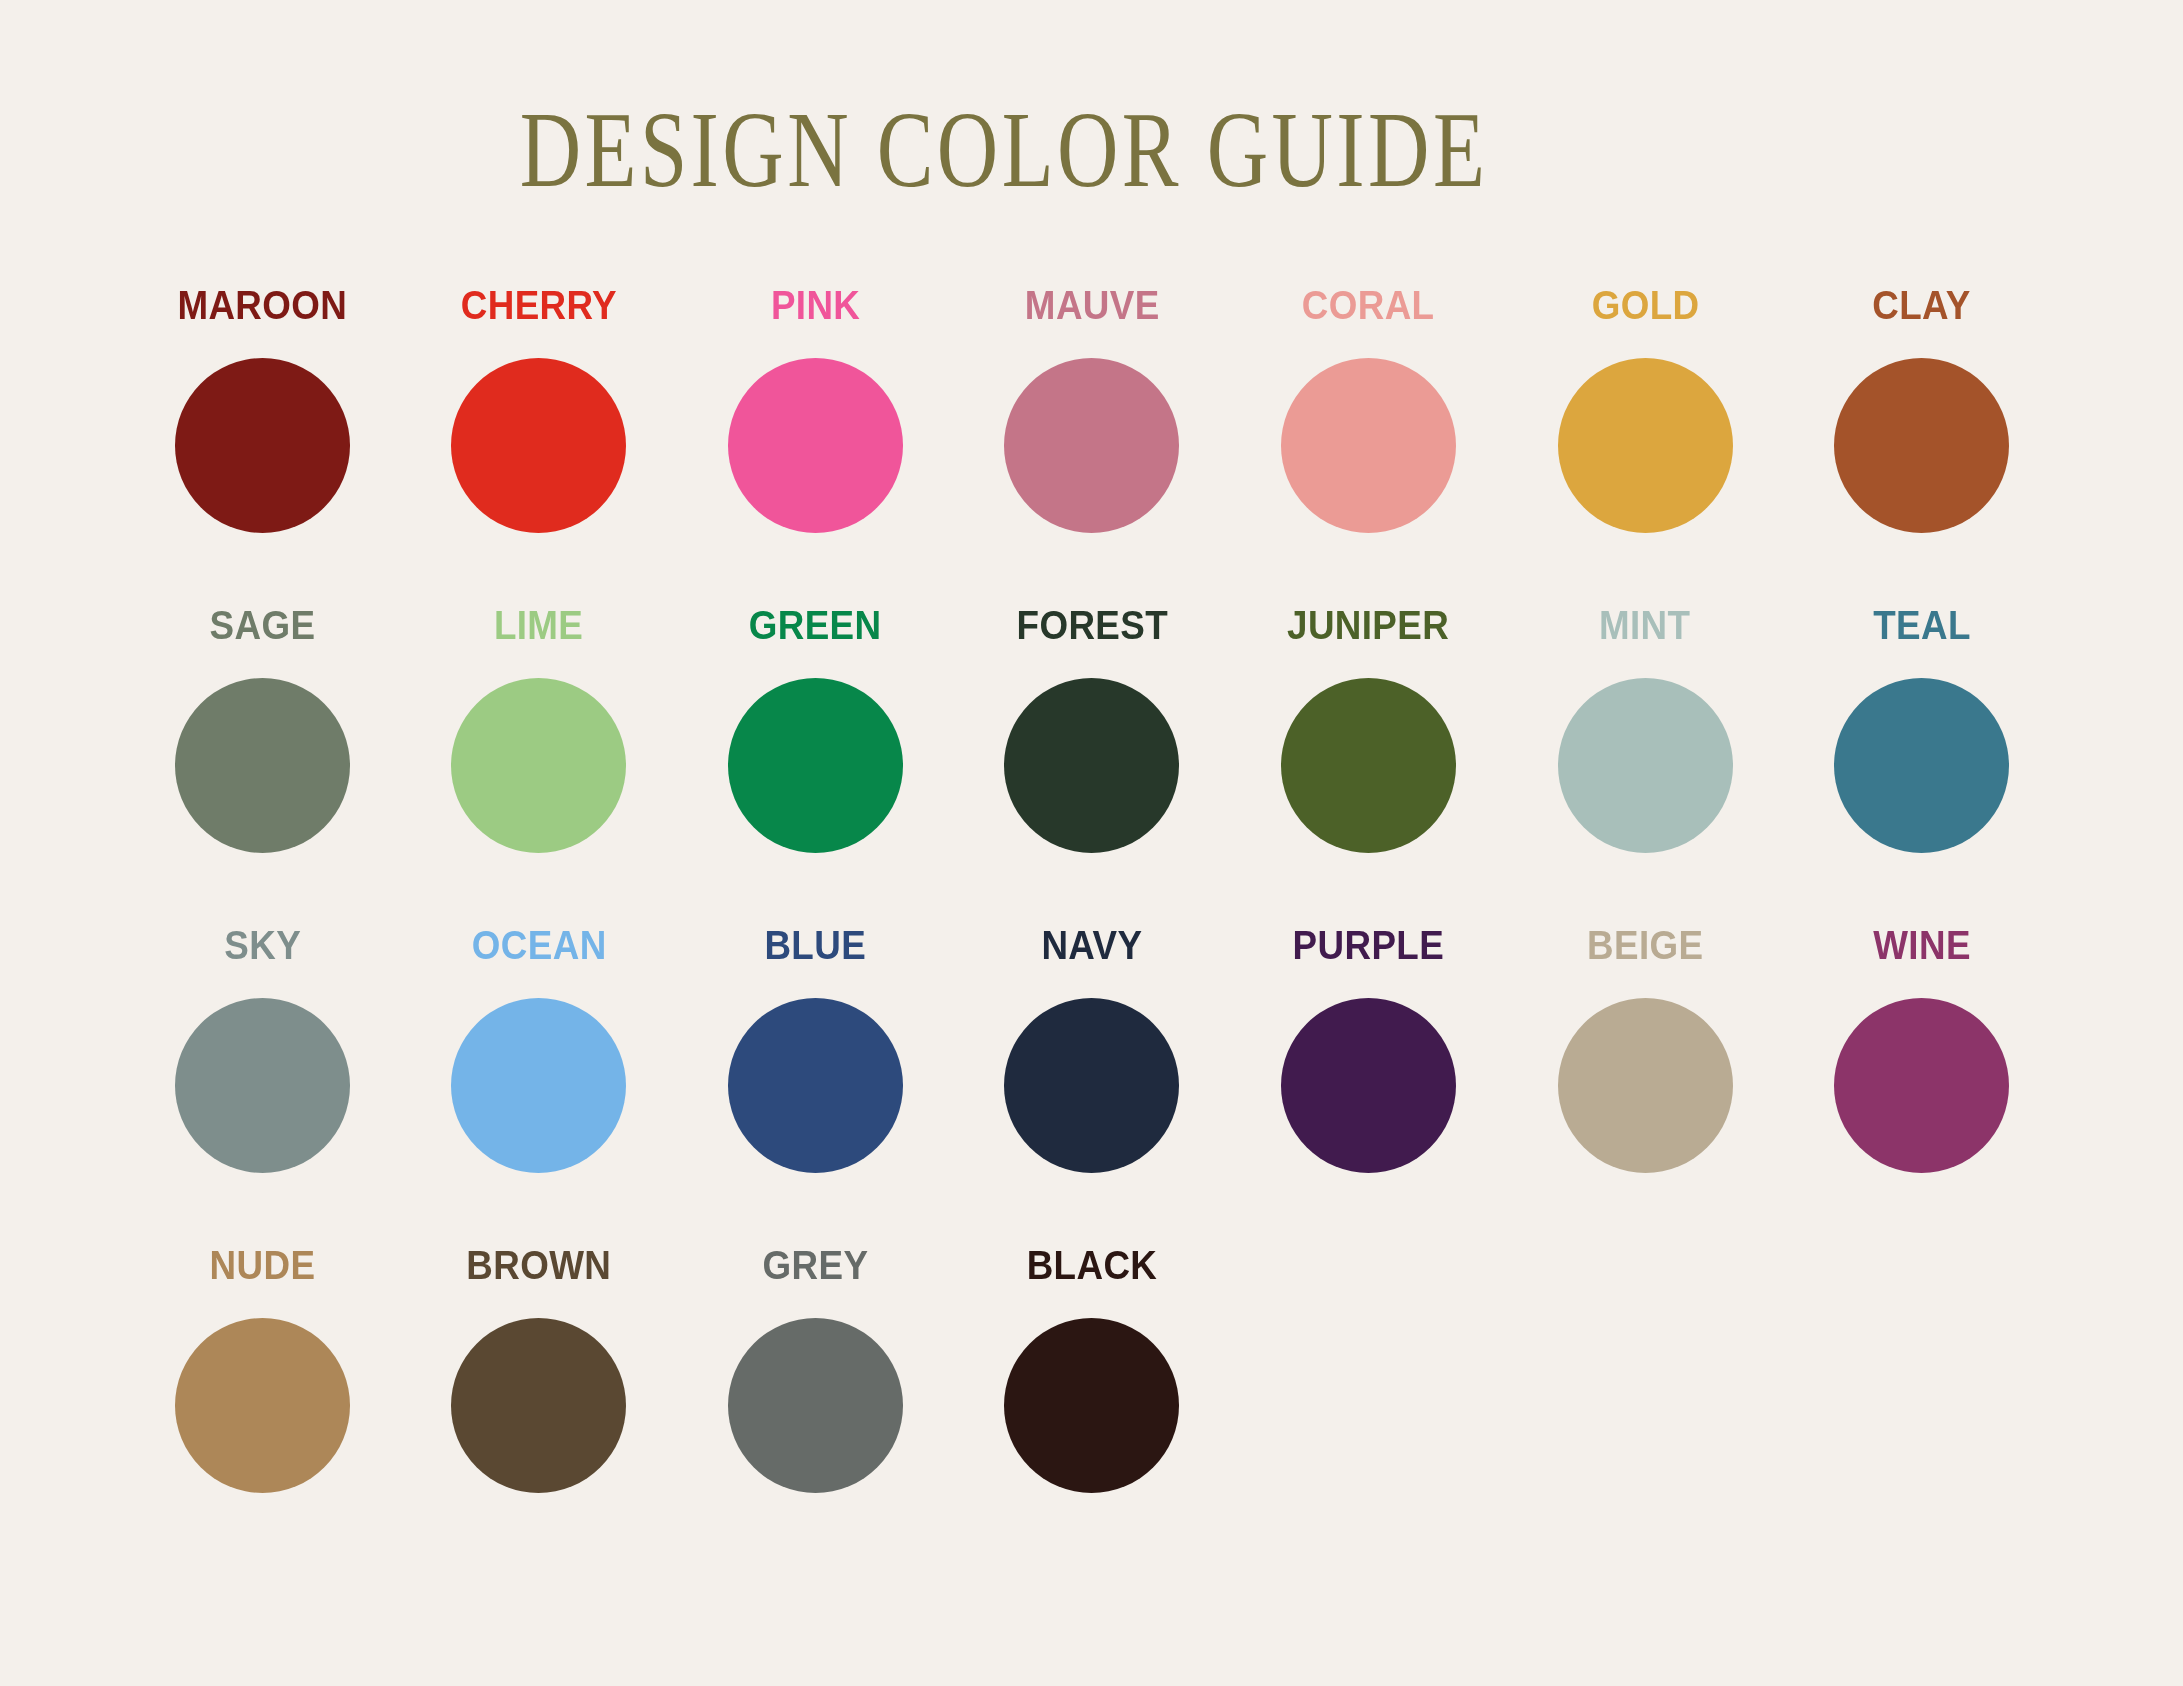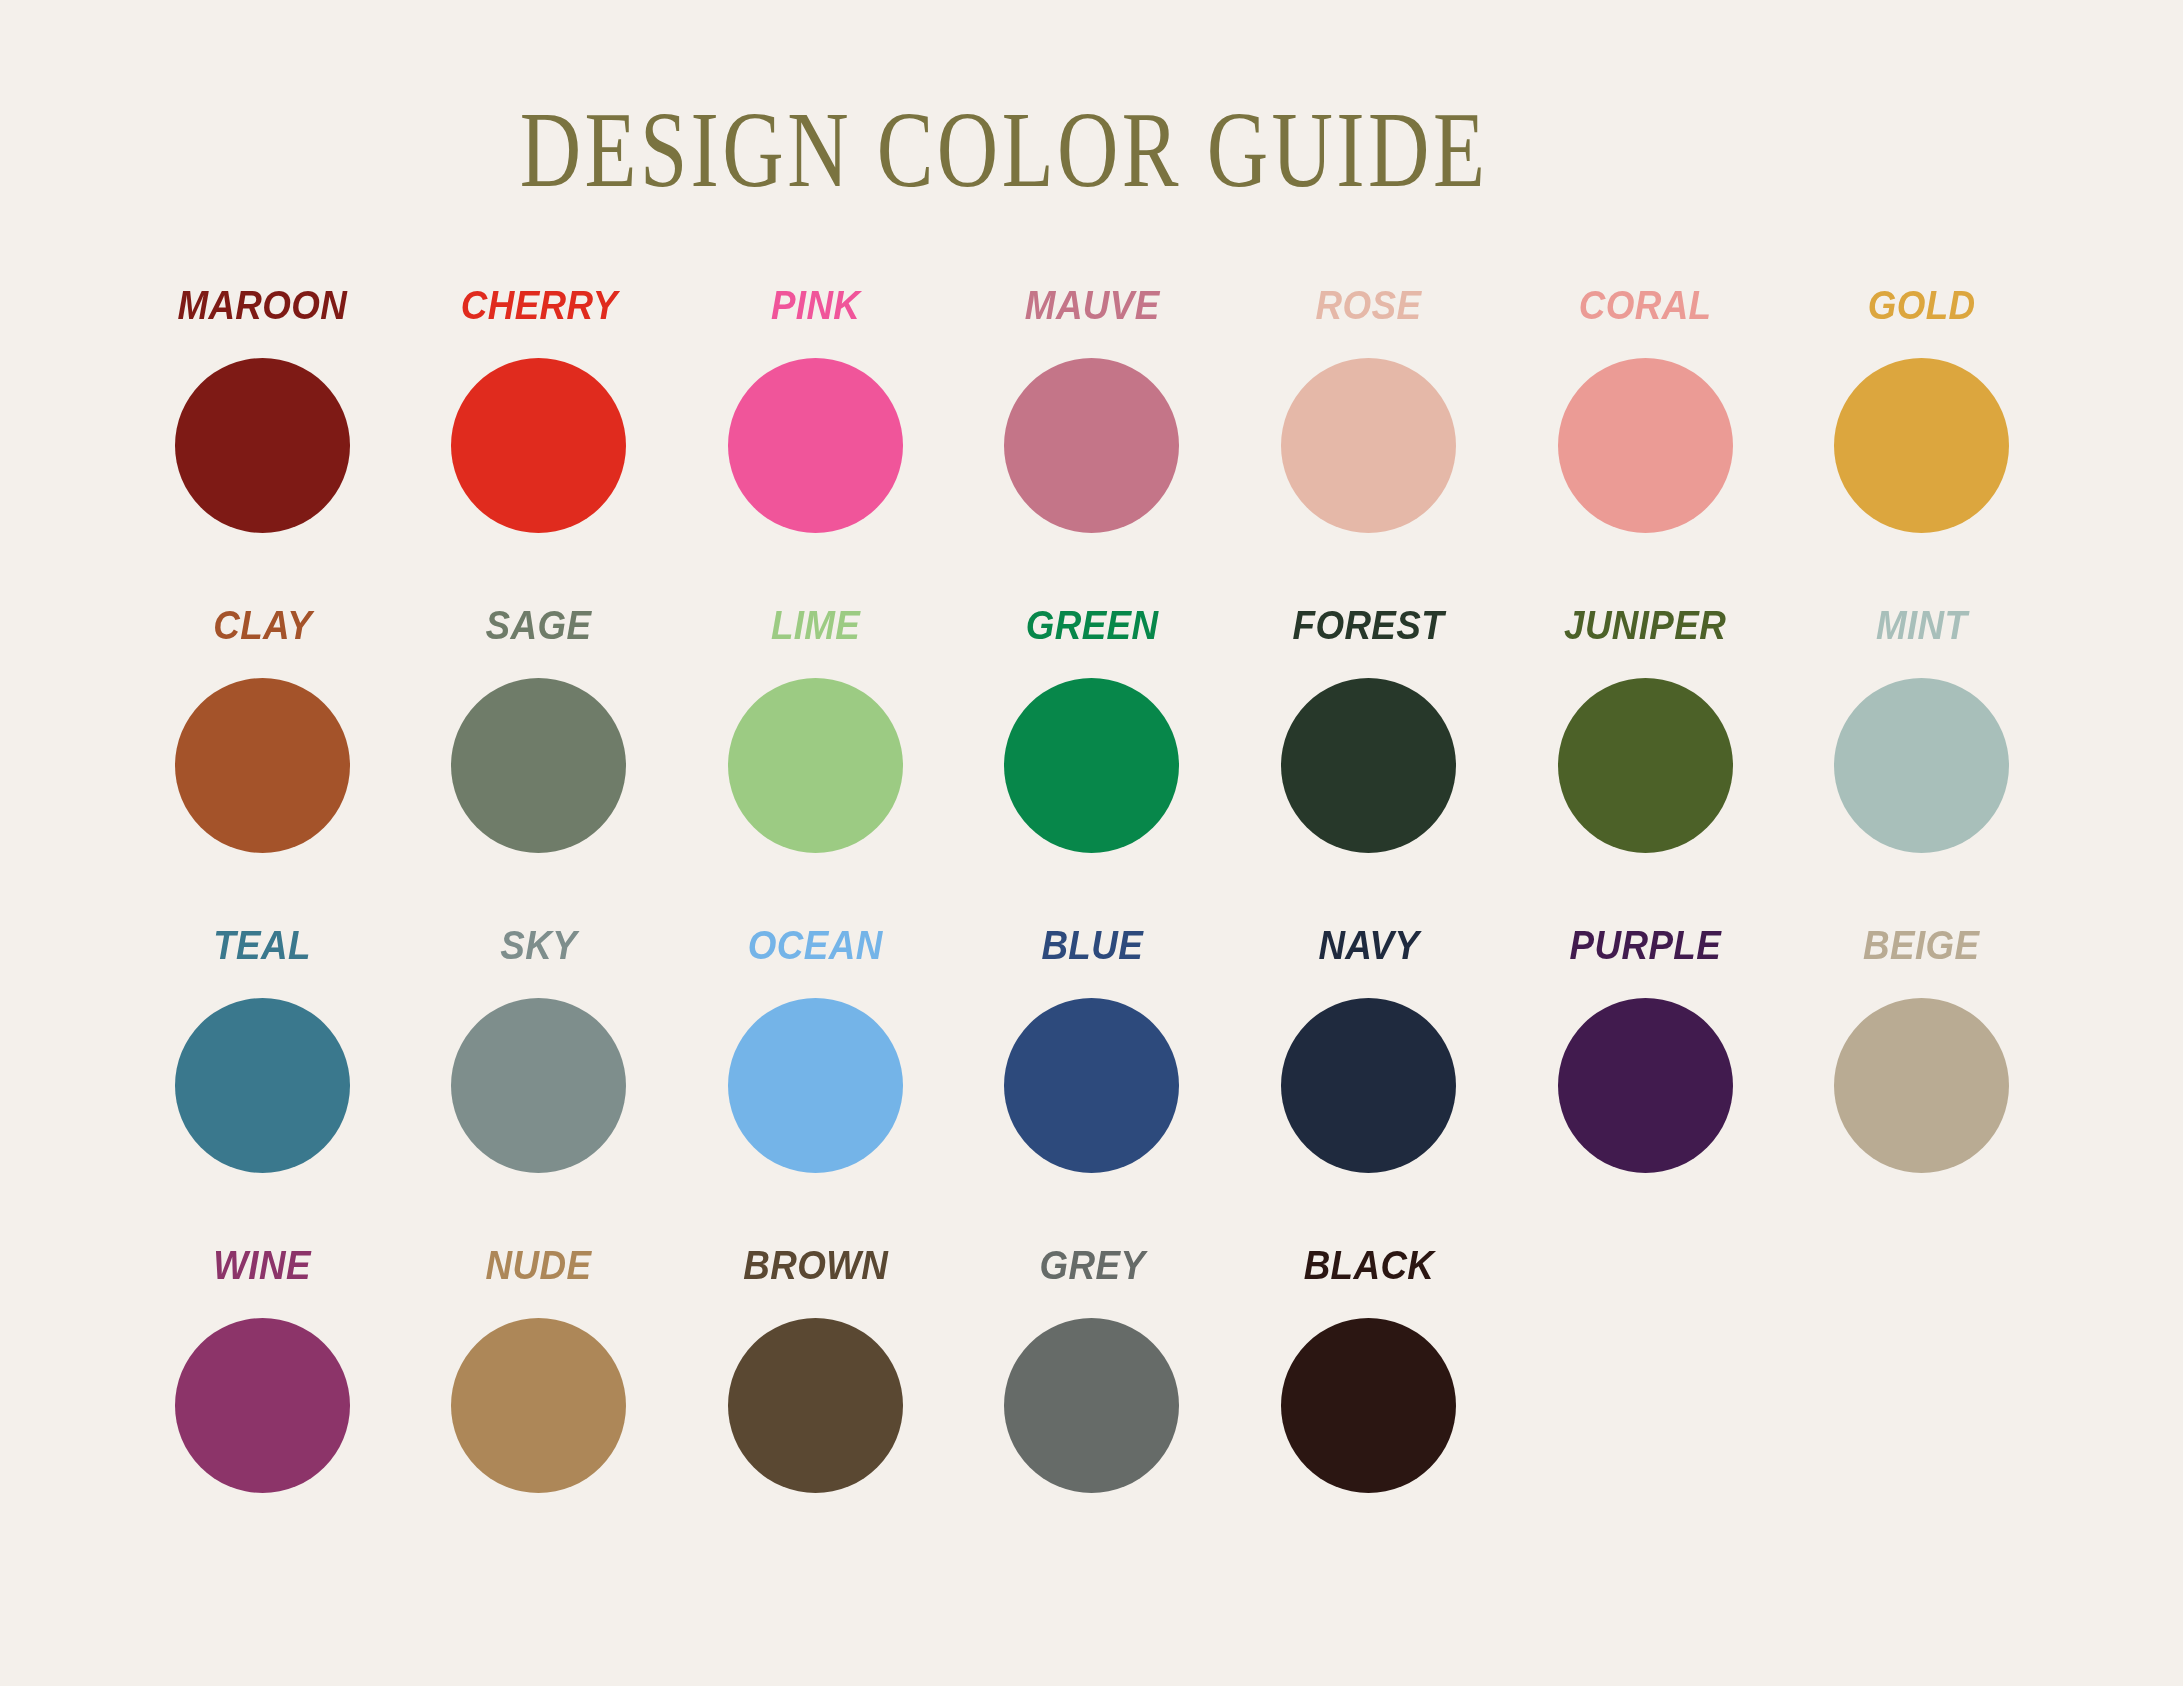--- a/index.html
+++ b/index.html
@@ -45,21 +45,20 @@
     grid-template-columns: repeat(7, 1fr);
     grid-auto-rows: 320px;
     column-gap: 0px;
     row-gap: 0px;
   }
 
   .swatch {
     display: flex;
     flex-direction: column;
     align-items: center;
-    font-style: italic;
   }
 
   .swatch-label {
     font-size: 40px;
     font-weight: bold;
     letter-spacing: 0.4px;
     line-height: 1;
     height: 41px;
     display: flex;
     align-items: center;
@@ -92,24 +91,20 @@
         <div class="swatch-label" style="color: rgb(224, 43, 30);">CHERRY</div>
         <div class="swatch-circle" style="background: rgb(224, 43, 30);"></div>
       </div>
       <div class="swatch">
         <div class="swatch-label" style="color: rgb(240, 85, 154);">PINK</div>
         <div class="swatch-circle" style="background: rgb(240, 85, 154);"></div>
       </div>
       <div class="swatch">
         <div class="swatch-label" style="color: rgb(196, 117, 136);">MAUVE</div>
         <div class="swatch-circle" style="background: rgb(196, 117, 136);"></div>
-      </div>
-      <div class="swatch">
-        <div class="swatch-label" style="color: rgb(229, 184, 168);">ROSE</div>
-        <div class="swatch-circle" style="background: rgb(229, 184, 168);"></div>
       </div>
       <div class="swatch">
         <div class="swatch-label" style="color: rgb(235, 155, 149);">CORAL</div>
         <div class="swatch-circle" style="background: rgb(235, 155, 149);"></div>
       </div>
       <div class="swatch">
         <div class="swatch-label" style="color: rgb(220, 166, 62);">GOLD</div>
         <div class="swatch-circle" style="background: rgb(220, 166, 62);"></div>
       </div>
       <div class="swatch">

